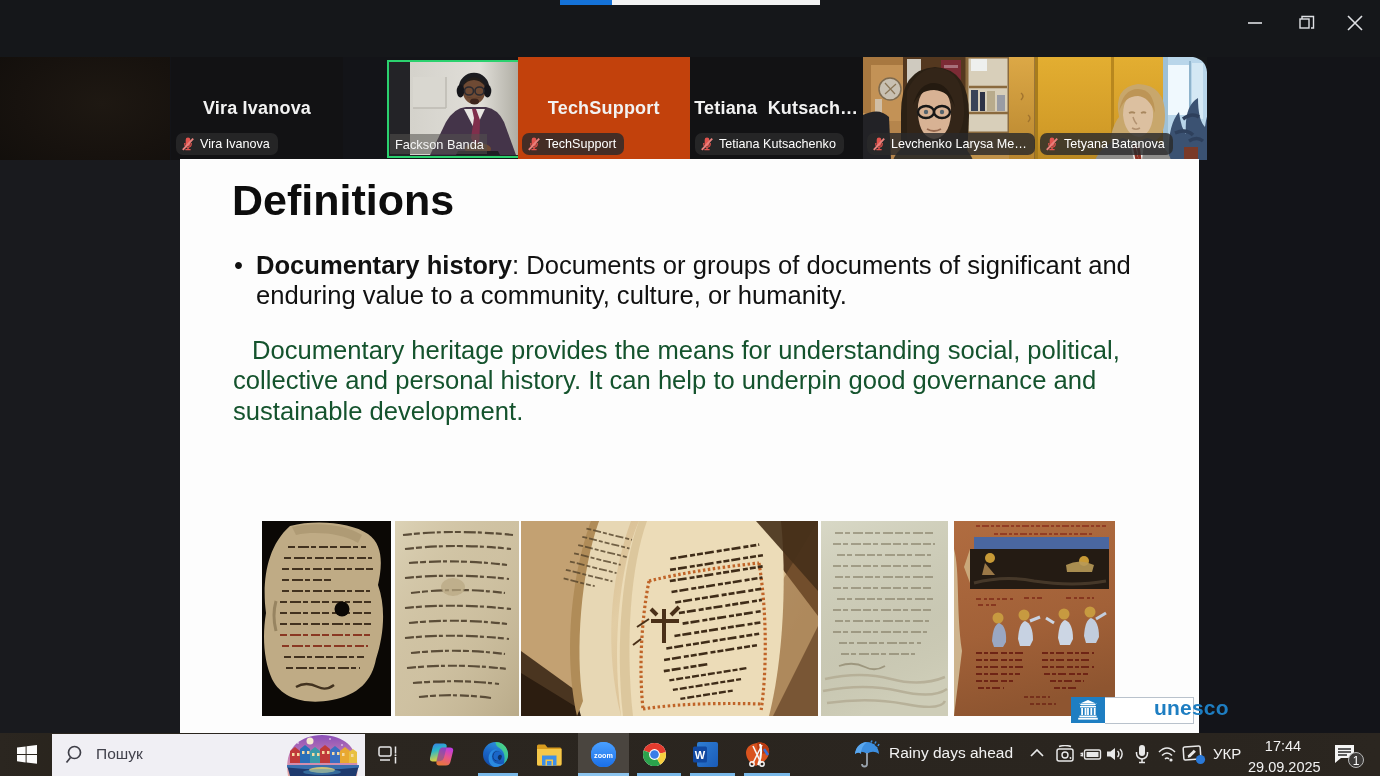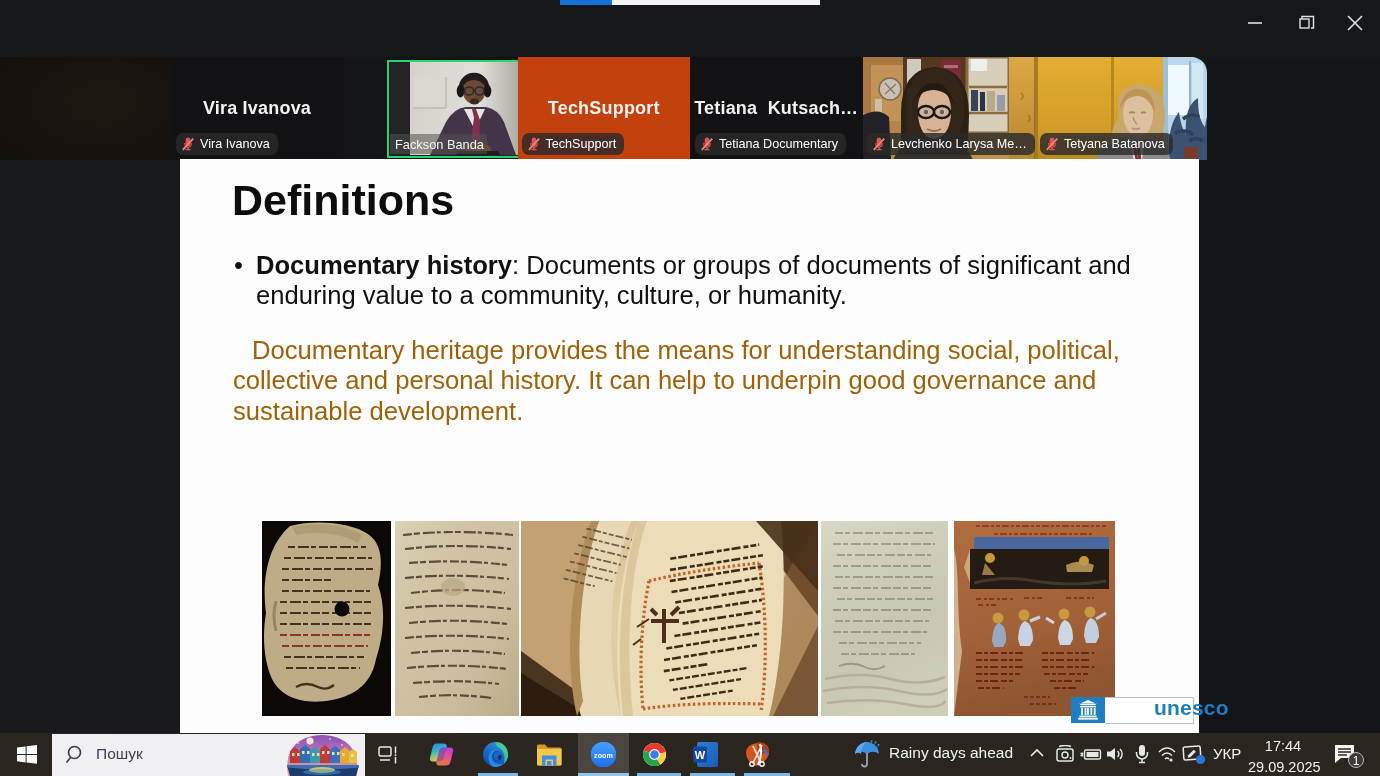--- a/index.html
+++ b/index.html
@@ -101,21 +101,21 @@
     <div class="abs" style="left:690px;top:0;width:172.5px;height:103px;background:#121214;">
       <div class="name">Tetiana&nbsp; Kutsach…</div>
       <div class="pill" style="left:5px;">
         <svg class="mic" viewBox="0 0 14 14">
           <g fill="#e4544f">
             <path d="M4.7,2.7 a2.3,2.3 0 0 1 4.6,0 V7 a2.3,2.3 0 0 1 -4.6,0 Z"></path>
             <path d="M3.2,6 h1.2 V7 a2.6,2.6 0 0 0 5.2,0 v-1 h1.2 V7 a3.8,3.8 0 0 1 -3.1,3.7 V12 h1.9 v1.2 H4.4 V12 h1.9 v-1.3 A3.8,3.8 0 0 1 3.2,7 Z"></path>
           </g>
           <path d="M1.8,12.8 L12.2,1.6" stroke="#e8827e" stroke-width="1.9"></path>
         </svg>
-        <span>Tetiana Documentary</span>
+        <span>Tetiana Kutsachenko</span>
       </div>
     </div>
 
     <div class="abs" style="left:863px;top:0;width:171.5px;height:103px;background:#101012;">
       <svg class="abs" style="left:0;top:0;" width="171.5" height="103" viewBox="0 0 171.5 103">
         <rect width="171.5" height="103" fill="#b5854c"></rect>
 
         <rect x="0" y="0" width="44" height="64" fill="#c39256"></rect>
         <path d="M0,0 h44 v8 h-36 v48 h-8 Z" fill="#a87840"></path>
         <circle cx="27" cy="32" r="11" fill="#c8c0b2"></circle>
@@ -225,21 +225,21 @@
 
   <div class="abs" style="left:0;top:160px;width:180px;height:573px;background:#191a1e;"></div>
   <div class="abs" style="left:1199px;top:160px;width:181px;height:573px;background:#131419;"></div>
   <div id="slide" class="abs" style="left:180px;top:159px;width:1019px;height:574px;background:#fdfdfd;">
 
     <div class="abs" style="left:52px;top:20px;font-size:43px;line-height:42.5px;font-weight:bold;color:#0d0d0d;">Definitions</div>
     <div class="abs" style="left:54px;top:91px;width:920px;font-size:25.6px;line-height:30.4px;color:#111;">
       <span style="position:absolute;left:0;top:0;">•</span>
       <div style="margin-left:22px;"><b>Documentary history</b>: Documents or groups of documents of significant and enduring value to a community, culture, or humanity.</div>
     </div>
-    <div class="abs" style="left:53px;top:175.8px;width:900px;font-size:25.6px;line-height:30.4px;color:#a16207;text-indent:19px;">Documentary heritage provides the means for understanding social, political, collective and personal history. It can help to underpin good governance and sustainable development.</div>
+    <div class="abs" style="left:53px;top:175.8px;width:900px;font-size:25.6px;line-height:30.4px;color:#14532d;text-indent:19px;">Documentary heritage provides the means for understanding social, political, collective and personal history. It can help to underpin good governance and sustainable development.</div>
 
     <div id="imgrow">
 
       <svg class="abs" style="left:82px;top:361.5px;" width="129" height="195" viewBox="0 0 129 195">
         <rect width="129" height="195" fill="#0b0805"></rect>
         <path d="M28,5 C55,-2 90,2 106,13 C122,24 120,46 116,64 C124,86 122,114 114,138 C110,160 96,174 70,179 C44,184 20,178 10,158 C2,140 0,116 4,92 C0,62 4,26 28,5 Z" fill="#bfab85"></path>
         <path d="M30,6 C55,0 85,4 100,14 L96,22 C80,12 52,10 34,14 Z" fill="#a8946e" opacity="0.7"></path>
         <g stroke="#42321f" stroke-width="2.1" fill="none" stroke-dasharray="7 3 11 2 5 3 9 2">
           <path d="M26,26 H104"></path>
           <path d="M22,37 H110"></path>

